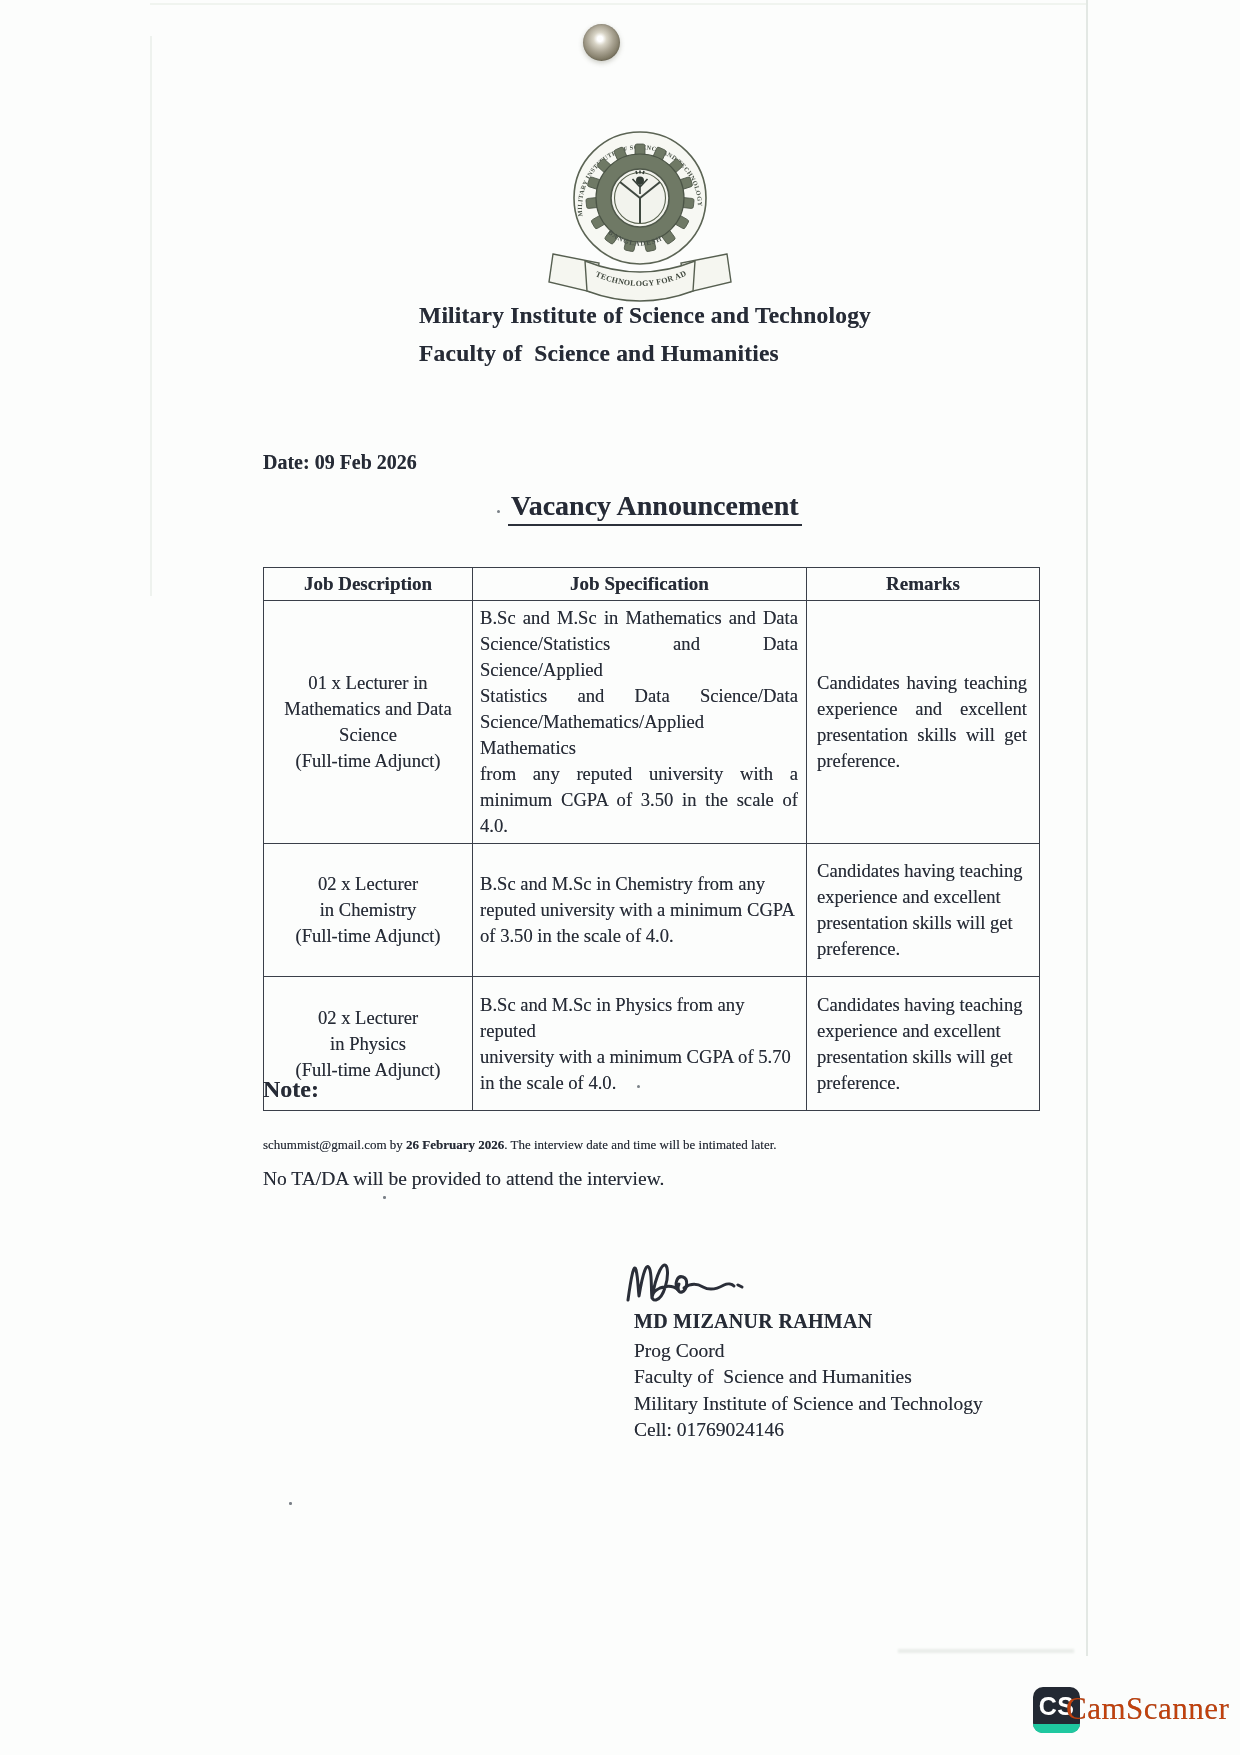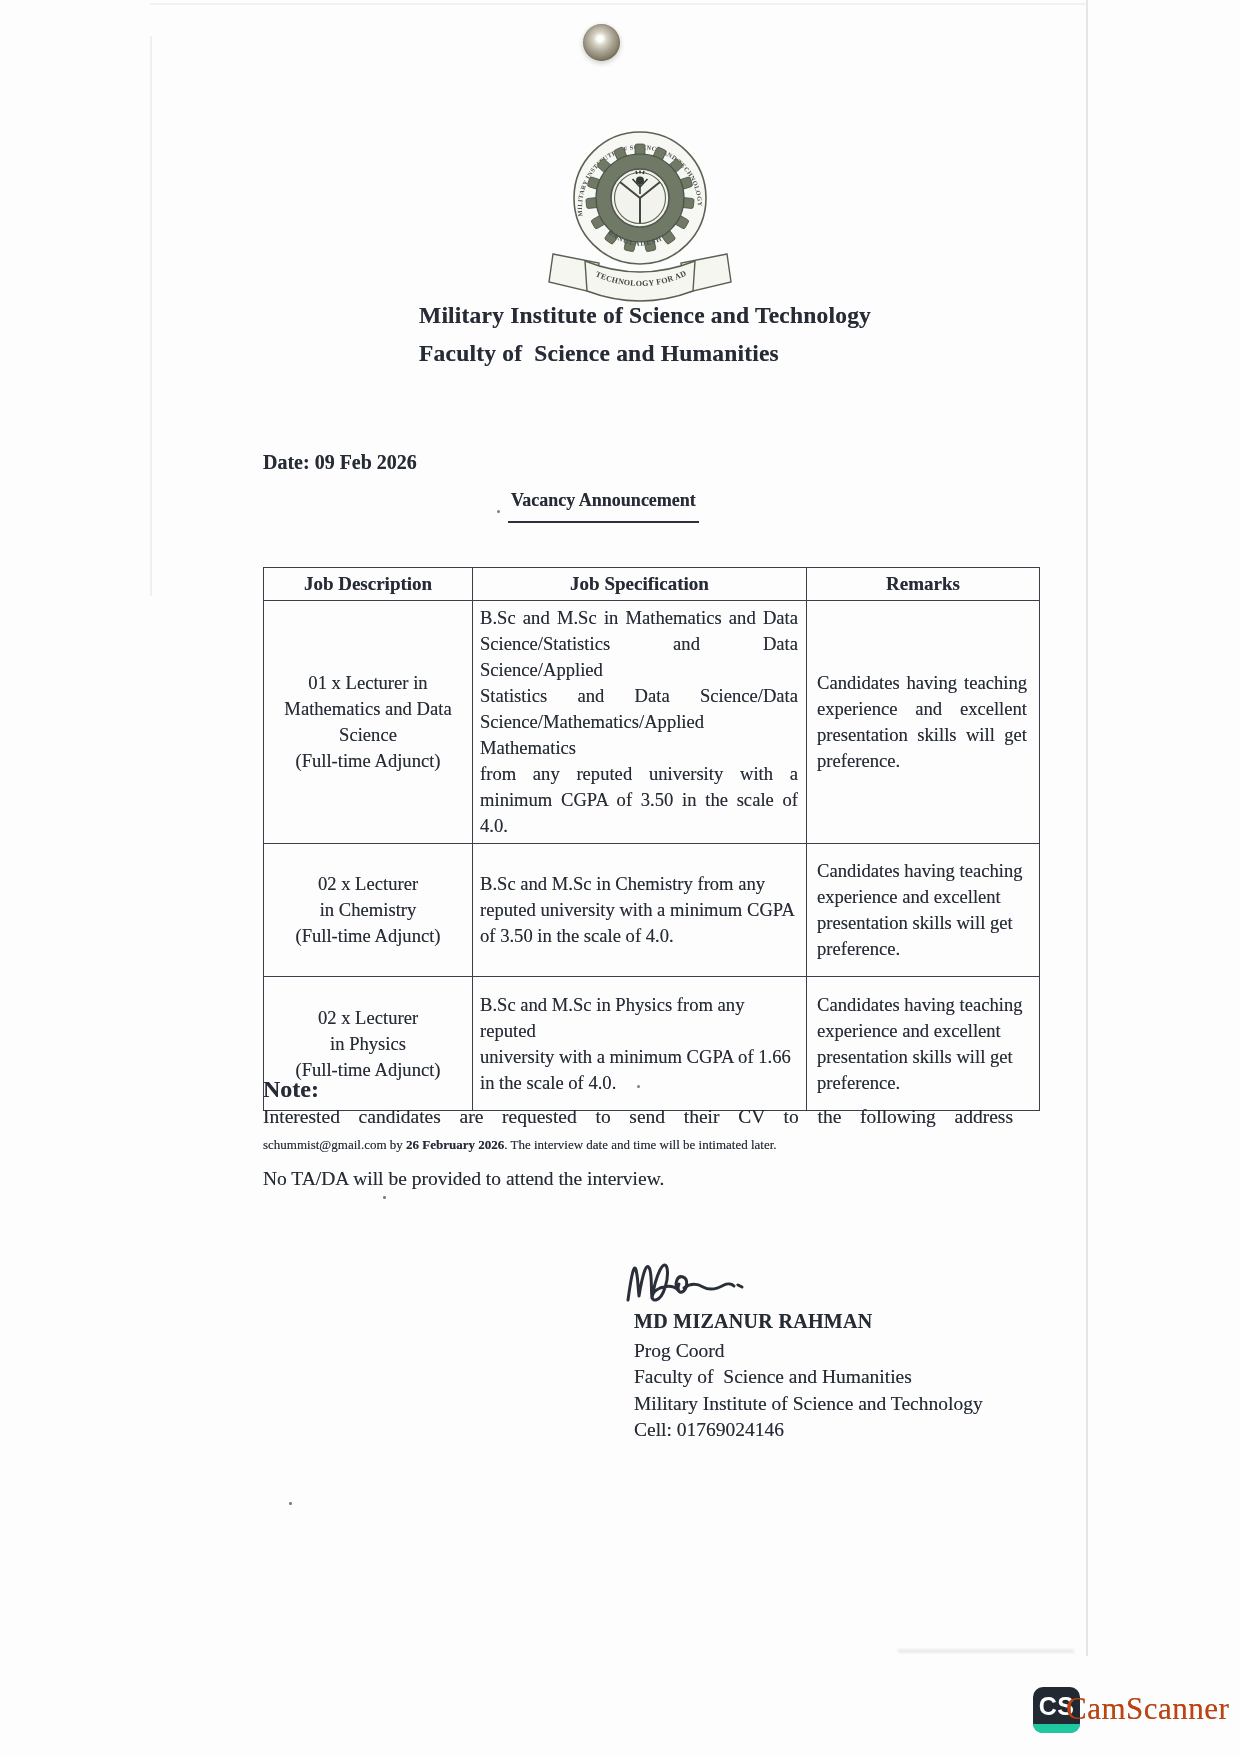--- a/index.html
+++ b/index.html
@@ -30,22 +30,22 @@
     background: radial-gradient(circle at 46% 40%,
       #ffffff 0 9%, #d8d4c6 22%, #a9a392 45%, #817b67 68%, #5c5742 88%, #4c4734 100%);
     box-shadow: 0 2px 5px rgba(90,90,70,0.30), inset 0 0 2px rgba(0,0,0,0.25);
   }
 
   
   .h-institute { left: 419px; top: 302px; font-size: 23.5px; font-weight: bold; letter-spacing: 0.2px; }
   .h-faculty   { left: 419px; top: 340px; font-size: 23.5px; font-weight: bold; letter-spacing: 0.2px; }
   .h-date      { left: 263px; top: 451px; font-size: 20px;  font-weight: bold; }
   .h-title {
-    left: 508px; top: 490px; font-size: 18px; font-weight: bold;
-    border-bottom: 2.5px solid #2c313b; padding: 0 3px 10px 3px;
+    left: 508px; top: 490px; font-size: 28px; font-weight: bold;
+    border-bottom: 2.5px solid #2c313b; padding: 0 3px 2px 3px;
   }
 
   
   .vtable { left: 263px; top: 567px; }
   table { border-collapse: collapse; table-layout: fixed; width: 776px; }
   th, td { border: 1.7px solid #3a3f49; vertical-align: middle; }
   th { height: 33px; font-size: 19px; font-weight: bold; text-align: center; }
   td { font-size: 18.6px; line-height: 26px; }
   .col-desc { width: 209px; }
   .col-spec { width: 334px; }
@@ -231,36 +231,35 @@
             </td>
         </tr>
         <tr class="row-3">
           <td class="desc doc-text">
               <div class="tline">02 x Lecturer</div>
               <div class="tline">in Physics</div>
               <div class="tline tline-last">(Full-time Adjunct)</div>
             </td>
           <td class="spec doc-text">
               <div class="tline">B.Sc and M.Sc in Physics from any reputed</div>
-              <div class="tline">university with a minimum CGPA of 1.66</div>
+              <div class="tline">university with a minimum CGPA of 5.70</div>
               <div class="tline tline-last">in the scale of 4.0.</div>
             </td>
           <td class="rem doc-text">
               <div class="tline">Candidates having teaching</div>
               <div class="tline">experience and excellent</div>
               <div class="tline">presentation skills will get</div>
               <div class="tline tline-last">preference.</div>
             </td>
         </tr>
       </tbody>
     </table>
   </div>
 
   <div class="abs doc-text note-label">Note:</div>
-  <div class="abs doc-text note-l1">Interested candidates are requested to send their CV to the following address</div>
   <div class="abs doc-text nowrap note-l2"><span>schummist@gmail.com by </span><span class="b">26 February 2026</span><span>. The interview date and time will be intimated later.</span></div>
   <div class="abs doc-text nowrap note-l3">No TA/DA will be provided to attend the interview.</div>
 
   <svg class="abs sig-svg" width="135" height="62" viewBox="0 0 135 62">
     <g fill="none" stroke="#2a2e38" stroke-width="3" stroke-linecap="round" stroke-linejoin="round">
       <path d="M8,50 C11,28 14,12 16,20 C18,27 18,38 19,46 C23,22 27,10 30,20 C32,28 31,40 32,48
                C36,24 44,8 47,18 C49,28 44,48 36,50 C30,51 31,42 40,38 C48,35 54,36 58,40"></path>
       <path d="M58,40 C54,34 57,25 63,27 C69,29 67,40 62,42 C58,43 57,38 59,34"></path>
       <path d="M64,38 C72,32 78,34 83,37 C90,41 97,39 104,35 C108,33 112,34 114,36"></path>
       <path d="M118,35 l4,2"></path>

